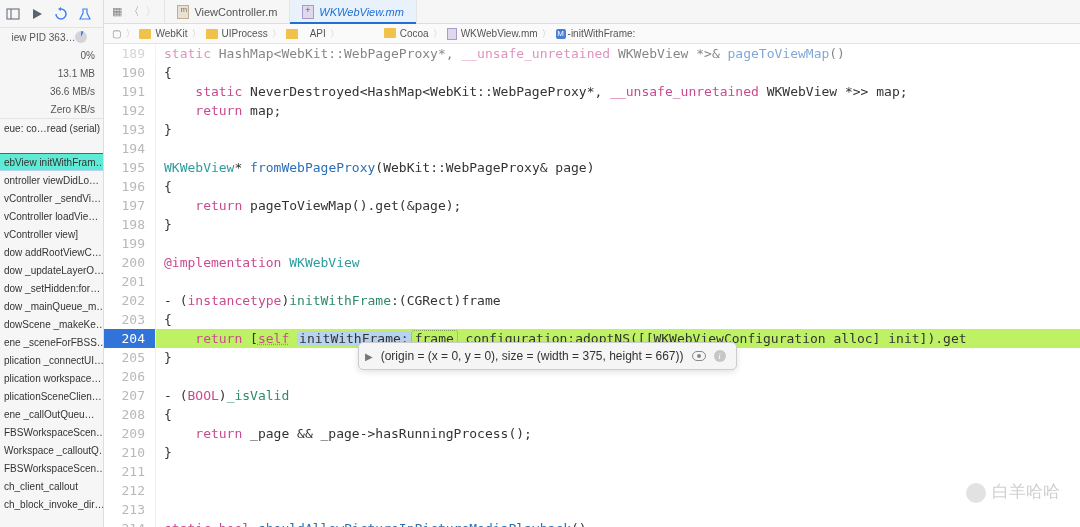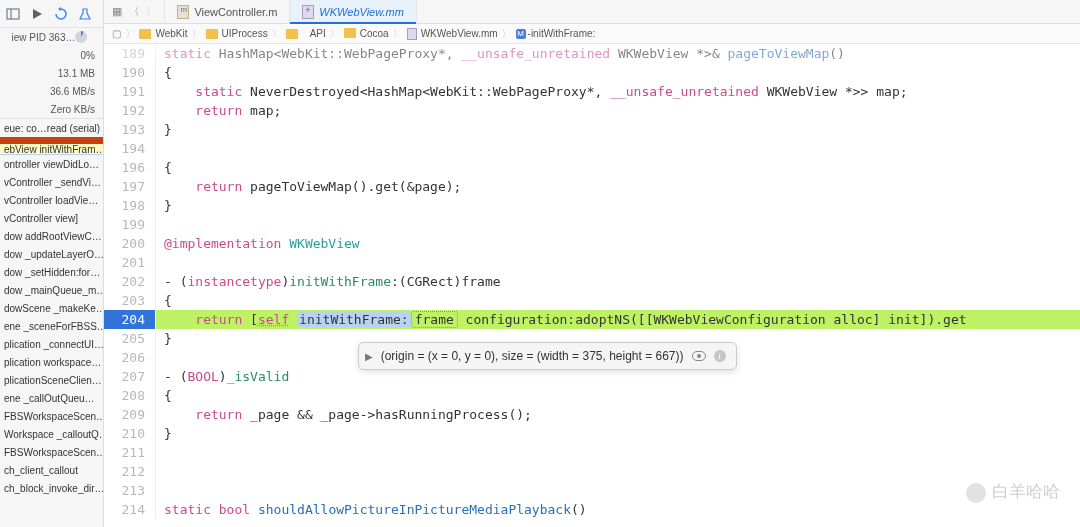--- a/index.html
+++ b/index.html
@@ -59,23 +59,24 @@
     display: flex;
     align-items: center;
     padding-left: 4px;
     padding-right: 4px;
     color: #333;
     white-space: nowrap;
     overflow: hidden;
     text-overflow: ellipsis;
   }
   .cs-row.sel {
-    background: #fef9c3;
-    border-top: 7px solid #c2410c;
+    background: #5eead4;
+    border-top: 1px solid #c2410c;
     border-bottom: 1px solid #b8d2f2;
+    margin-top: 16px;
   }
   .rightpanel { flex: 1; display: flex; flex-direction: column; overflow: hidden; }
   .tabbar {
     height: 24px;
     display: flex;
     align-items: stretch;
     border-bottom: 1px solid #ddd;
     background: #f6f6f6;
     font-size: 11px;
   }
@@ -281,21 +282,21 @@
         <span style="display: inline-flex; align-items: center; gap: 2px;">
           <span class="bc-folder"></span>
           <span>UIProcess</span>
         </span>
         <span class="bc-sep">〉</span>
         <span style="display: inline-flex; align-items: center; gap: 10px;">
           <span class="bc-folder"></span>
           <span>API</span>
         </span>
         <span class="bc-sep">〉</span>
-        <span style="display: inline-flex; align-items: flex-start; gap: 2px;">
+        <span style="display: inline-flex; align-items: flex-start; gap: 2px; margin-left: 40px;">
           <span class="bc-folder"></span>
           <span>Cocoa</span>
         </span>
         <span class="bc-sep">〉</span>
         <span style="display: inline-flex; align-items: center; gap: 2px;">
           <span class="bc-file"></span>
           <span>WKWebView.mm</span>
         </span>
         <span class="bc-sep">〉</span>
         <span style="display: inline-flex; align-items: center; gap: 2px;">
@@ -303,20 +304,21 @@
           <span>-initWithFrame:</span>
         </span>
       </div>
     <div class="editor" id="editor">
       <div class="code-line dim"><div class="gutter">189</div><div class="code"><span class="kw-pink">static</span><span> HashMap&lt;WebKit::WebPageProxy*, </span><span class="kw-pink">__unsafe_unretained</span><span> WKWebView *&gt;&amp; </span><span class="str-func">pageToViewMap</span><span>()</span></div></div>
         <div class="code-line"><div class="gutter">190</div><div class="code"><span>{</span></div></div>
         <div class="code-line"><div class="gutter">191</div><div class="code"><span>    </span><span class="kw-pink">static</span><span> NeverDestroyed&lt;HashMap&lt;WebKit::WebPageProxy*, </span><span class="kw-pink">__unsafe_unretained</span><span> WKWebView *&gt;&gt; map;</span></div></div>
         <div class="code-line"><div class="gutter">192</div><div class="code"><span>    </span><span class="kw-ret">return</span><span> map;</span></div></div>
         <div class="code-line"><div class="gutter">193</div><div class="code"><span>}</span></div></div>
         <div class="code-line"><div class="gutter">194</div><div class="code"><span></span></div></div>
+        <div class="code-line"><div class="gutter">195</div><div class="code"><span class="type-cyan">WKWebView</span><span>* </span><span class="str-func">fromWebPageProxy</span><span>(WebKit::WebPageProxy&amp; page)</span></div></div>
         <div class="code-line"><div class="gutter">196</div><div class="code"><span>{</span></div></div>
         <div class="code-line"><div class="gutter">197</div><div class="code"><span>    </span><span class="kw-ret">return</span><span> pageToViewMap().get(&amp;page);</span></div></div>
         <div class="code-line"><div class="gutter">198</div><div class="code"><span>}</span></div></div>
         <div class="code-line"><div class="gutter">199</div><div class="code"><span></span></div></div>
         <div class="code-line"><div class="gutter">200</div><div class="code"><span class="kw-pink">@implementation</span><span> </span><span class="type-cyan">WKWebView</span></div></div>
         <div class="code-line"><div class="gutter">201</div><div class="code"><span></span></div></div>
         <div class="code-line"><div class="gutter">202</div><div class="code"><span>- (</span><span class="kw-pink">instancetype</span><span>)</span><span class="meth-green">initWithFrame</span><span>:(CGRect)frame</span></div></div>
         <div class="code-line"><div class="gutter">203</div><div class="code"><span>{</span></div></div>
         <div class="code-line hl"><div class="gutter">204</div><div class="code"><span>    </span><span class="kw-ret">return</span><span> [</span><span class="kw-self">self</span><span> </span><span class="sel-box">initWithFrame:</span><span class="param-box">frame</span><span> configuration:adoptNS([[WKWebViewConfiguration alloc] init]).get</span></div></div>
         <div class="code-line"><div class="gutter">205</div><div class="code"><span>}</span></div></div>

